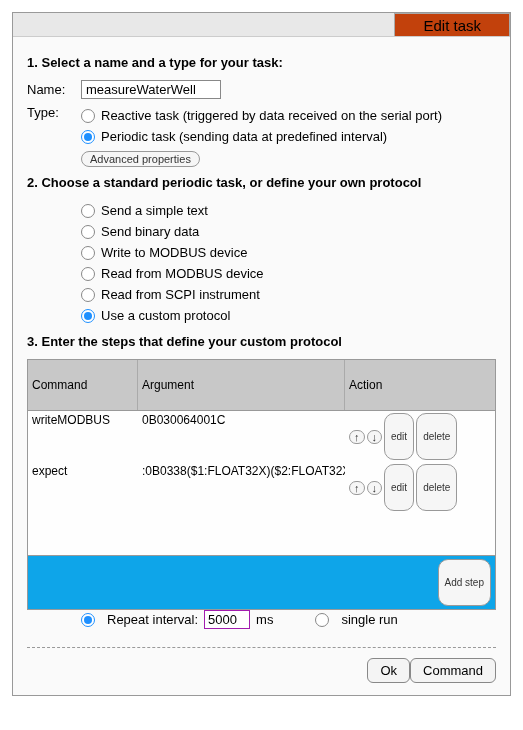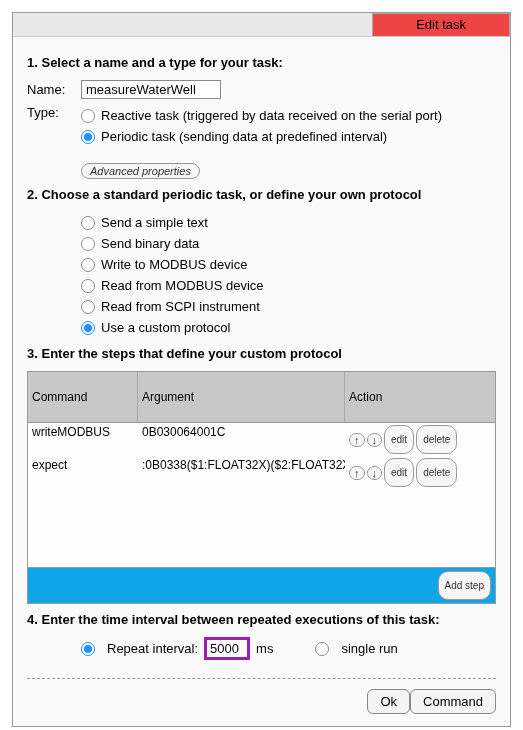--- a/index.html
+++ b/index.html
@@ -20,23 +20,23 @@
 .tab-bar {
   display: flex;
   justify-content: flex-end;
   border-bottom: 1px solid #ccc;
   background: #e8e8e8;
   height: 24px;
 }
 .tab {
   border: 1px solid #aaa;
   border-bottom: none;
-  background: #ef4444;
-  padding: 3px 43px;
-  font-size: 13px;
+  background: #c2410c;
+  padding: 3px 28px;
+  font-size: 15px;
   cursor: pointer;
 }
 .content { padding: 10px 14px 0 14px; }
 .section-heading {
   font-size: 13px;
   font-weight: bold;
   margin: 8px 0 10px 0;
 }
 .section-heading .num { font-weight: bold; }
 .row { display: flex; align-items: center; margin-bottom: 6px; }
@@ -74,21 +74,21 @@
 .pill-btn {
   display: inline-block;
   border: 1px solid #999;
   border-radius: 10px;
   padding: 1px 8px;
   font-size: 11px;
   background: #f6f6f6;
   cursor: pointer;
   color: #333;
 }
-.pill-btn.small { font-size: 10px; padding: 8px 6px; }
+.pill-btn.small { font-size: 10px; padding: 17px 6px; }
 .pill-btn.iconish { padding: 0 4px; }
 .radio-item { display: flex; align-items: center; padding: 3px 0; }
 .radio-item span.lbl { cursor: pointer; }
 
 .table-wrap {
   margin-top: 6px;
   border: 1px solid #999;
   background: #fff;
 }
 .table-head {
@@ -107,21 +107,21 @@
 .trow > div { padding: 2px 4px; white-space: nowrap; overflow: hidden; }
 .trow .col-act { display: flex; gap: 2px; justify-content: flex-start; align-items: center; }
 .table-foot {
   display: flex;
   justify-content: flex-end;
   padding: 3px 4px;
   background: #0ea5e9;
   border-top: 1px solid #999;
 }
 .interval-input {
-  border: 3px solid #a21caf;
+  border: 1px solid #a21caf;
   width: 46px;
   padding: 1px 3px;
   font-size: 13px;
   text-align: left;
 }
 .dashed-sep {
   border: none;
   border-top: 1px dashed #999;
   margin: 18px 0 10px 0;
 }
@@ -163,21 +163,21 @@
       <div class="label-col">Type:</div>
       <div style="flex:1;">
         <div class="radio-item">
           <span class="radio"></span>
           <span class="lbl">Reactive task (triggered by data received on the serial port)</span>
         </div>
         <div class="radio-item">
           <span class="radio checked"></span>
           <span class="lbl">Periodic task (sending data at predefined interval)</span>
         </div>
-        <div style="margin-top:16px;font-style:italic;">
+        <div style="margin-top:4px;">
           <span class="pill-btn">Advanced properties</span>
         </div>
       </div>
     </div>
 
     <div class="section-heading">
       <span class="num">2.</span>
       <span>Choose a standard periodic task, or define your own protocol</span>
     </div>
 
@@ -239,24 +239,20 @@
             <span class="pill-btn small">edit</span>
             <span class="pill-btn small">delete</span>
           </div>
         </div>
       </div>
       <div class="table-foot">
         <span class="pill-btn small">Add step</span>
       </div>
     </div>
 
-    <div class="section-heading">
-      <span class="num">4.</span>
-      <span>Enter the time interval between repeated executions of this task:</span>
-    </div>
 
     <div class="indent" style="display:flex; align-items:center; gap:6px; margin-bottom:2px;">
       <span class="radio checked"></span>
       <span>Repeat interval:</span>
       <input class="interval-input" value="5000" style="">
       <span>ms</span>
       <span style="width:30px;"></span>
       <span class="radio"></span>
       <span>single run</span>
     </div>

